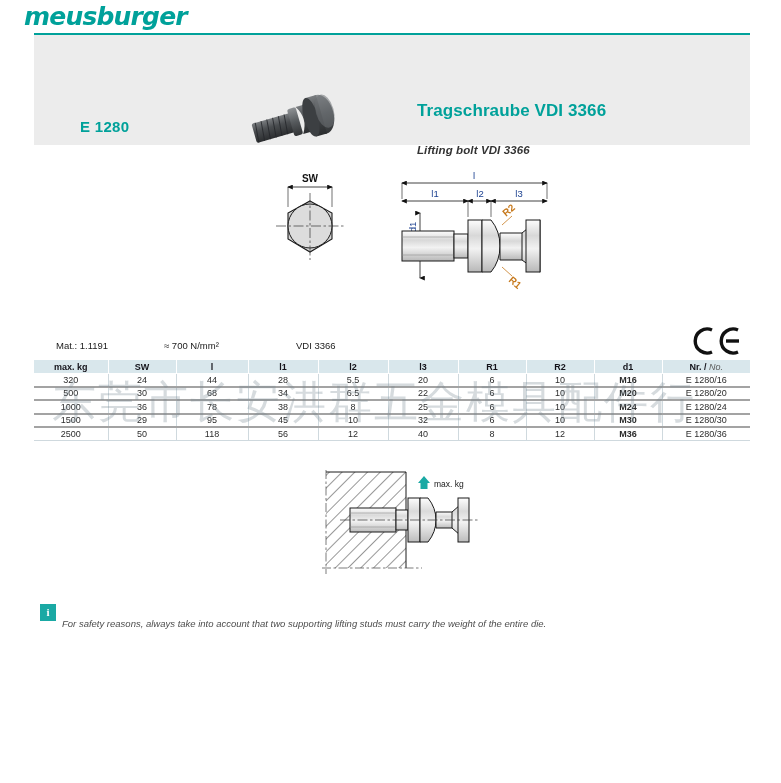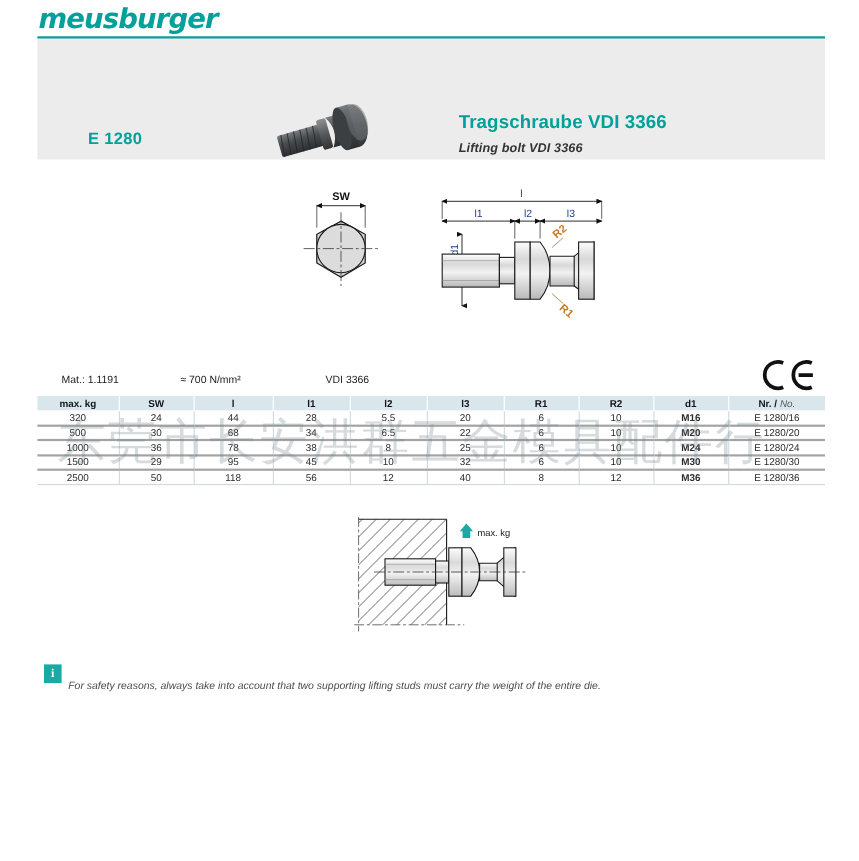--- a/index.html
+++ b/index.html
@@ -12,21 +12,21 @@
     height: 783px;
     position: relative;
     font-family: "Liberation Sans", sans-serif;
     color: #1a1a1a;
     overflow: hidden;
   }
 
   
   .logo-wrap {
     position: absolute;
-    left: 35px;
+    left: 24px;
     top: 4px;
   }
   .logo-text {
     font-family: "DejaVu Sans", sans-serif;
     font-size: 25px;
     font-weight: bold;
     font-style: italic;
     letter-spacing: -0.8px;
     color: #00a19a;
     line-height: 1;
@@ -58,21 +58,21 @@
     top: 66px;
     width: 330px;
   }
   .title-de {
     font-size: 17px;
     font-weight: bold;
     color: #00a19a;
     letter-spacing: 0.1px;
   }
   .title-en {
-    margin-top: 8px;
+    margin-top: 23px;
     font-size: 11.5px;
     font-style: italic;
     font-weight: bold;
     color: #333333;
     letter-spacing: 0.1px;
   }
 
   
   .product-photo {
     position: absolute;

